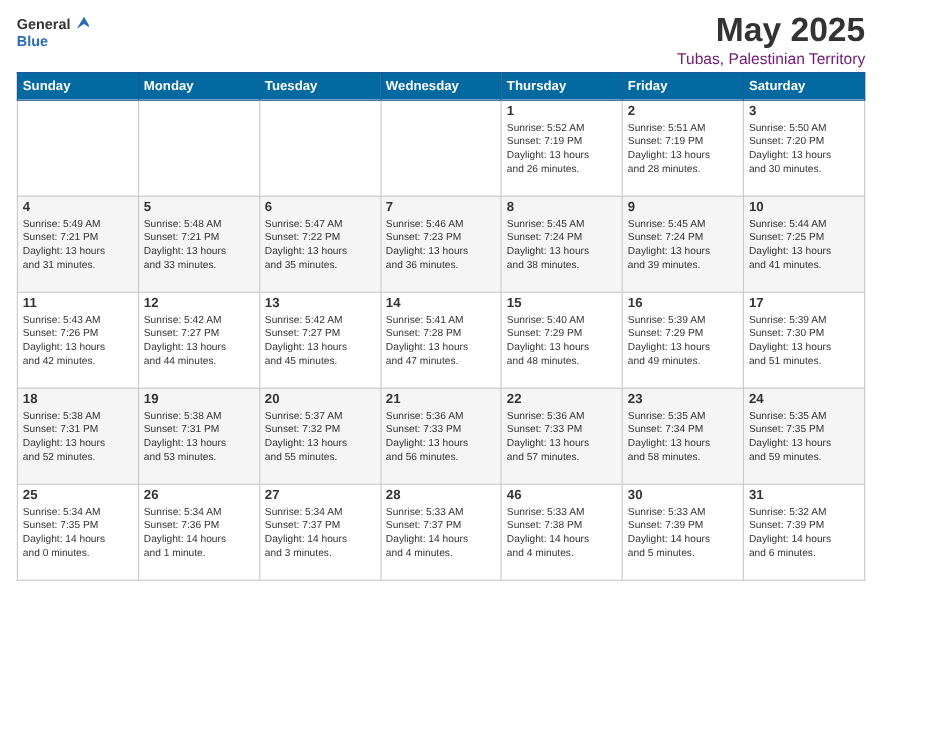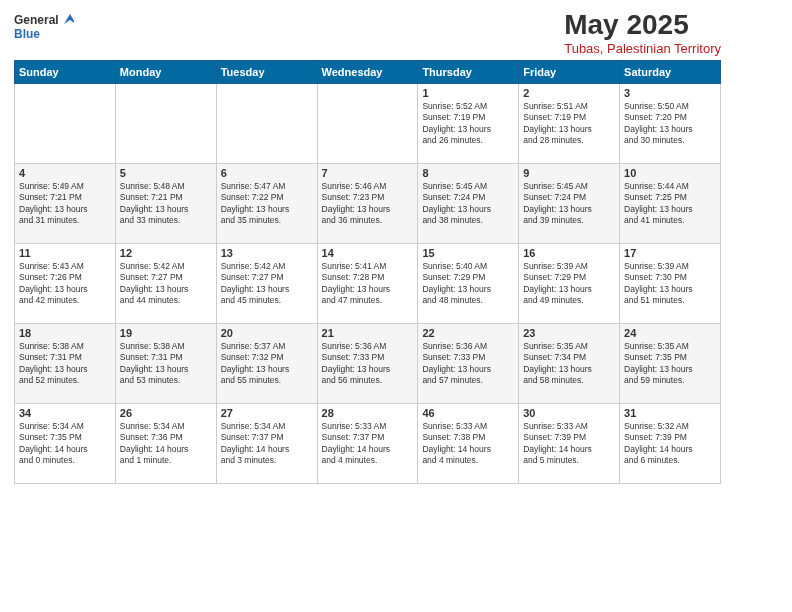--- a/index.html
+++ b/index.html
@@ -19,30 +19,31 @@
       justify-content: space-between;
       align-items: flex-start;
       margin-bottom: 4px;
     }
     .logo {
       display: flex;
       align-items: center;
       gap: 2px;
     }
     .title-block {
+      text-align: right;
     }
     .month-year {
       font-size: 28px;
       font-weight: bold;
       color: #333;
       line-height: 1.1;
     }
     .location {
       font-size: 13px;
-      color: #b91c1c;
+      color: #701a75;
     }
     table {
       width: 100%;
       border-collapse: collapse;
       table-layout: fixed;
     }
     thead tr th {
       background-color: #0369a1;
       color: #fff;
       font-size: 11px;
@@ -213,21 +214,21 @@
             <span class="day-num">23</span>
             <div class="day-info"><span>Sunrise: 5:35 AM</span><br><span>Sunset: 7:34 PM</span><br><span>Daylight: 13 hours</span><br><span>and 58 minutes.</span><br></div>
           </td>
           <td>
             <span class="day-num">24</span>
             <div class="day-info"><span>Sunrise: 5:35 AM</span><br><span>Sunset: 7:35 PM</span><br><span>Daylight: 13 hours</span><br><span>and 59 minutes.</span><br></div>
           </td>
         </tr>
         <tr>
           <td>
-            <span class="day-num">34</span>
+            <span class="day-num">25</span>
             <div class="day-info"><span>Sunrise: 5:34 AM</span><br><span>Sunset: 7:35 PM</span><br><span>Daylight: 14 hours</span><br><span>and 0 minutes.</span><br></div>
           </td>
           <td>
             <span class="day-num">26</span>
             <div class="day-info"><span>Sunrise: 5:34 AM</span><br><span>Sunset: 7:36 PM</span><br><span>Daylight: 14 hours</span><br><span>and 1 minute.</span><br></div>
           </td>
           <td>
             <span class="day-num">27</span>
             <div class="day-info"><span>Sunrise: 5:34 AM</span><br><span>Sunset: 7:37 PM</span><br><span>Daylight: 14 hours</span><br><span>and 3 minutes.</span><br></div>
           </td>

